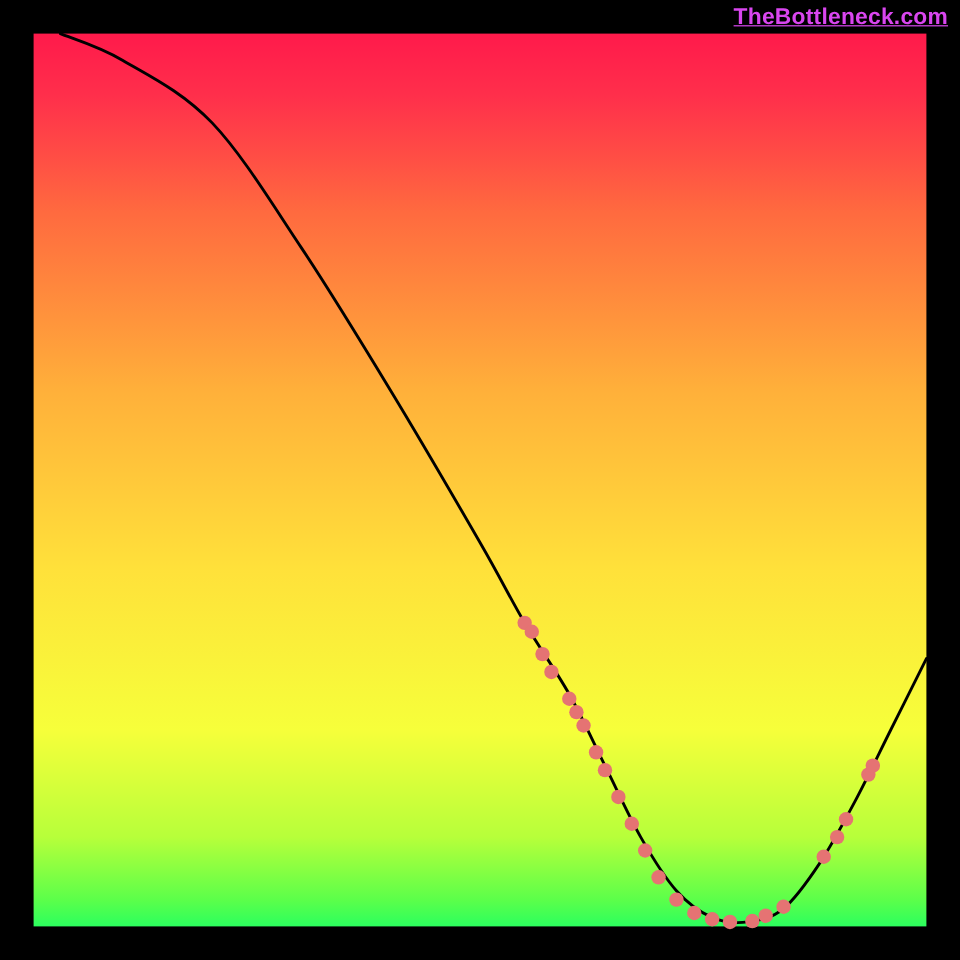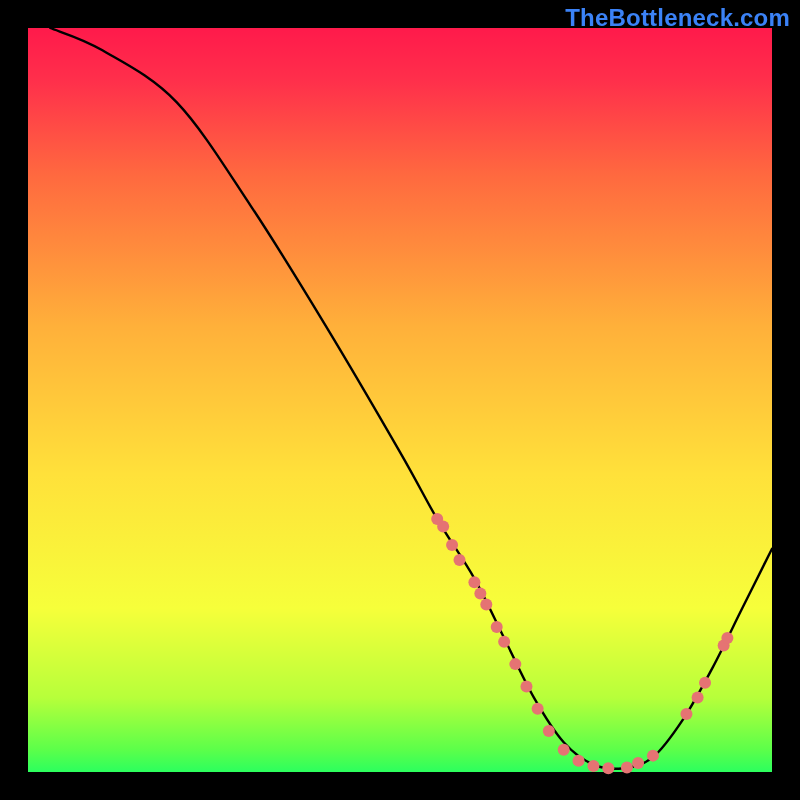--- a/index.html
+++ b/index.html
@@ -18,25 +18,26 @@
   svg {
     position: absolute;
     left: 0;
     top: 0;
   }
   .watermark {
     position: absolute;
     top: 4px;
     right: 10px;
     font-family: Arial, Helvetica, sans-serif;
-    font-size: 24px;
-    color: #3b82f6;
+    font-size: 19px;
+    color: #d946ef;
     font-weight: 600;
     letter-spacing: 0.2px;
     user-select: none;
+    text-decoration: underline;
   }
 </style>
 </head>
 <body>
 
 <div class="stage">
 
   <svg viewBox="0 0 800 800" width="800" height="800">
     <defs>
       <linearGradient id="heat" x1="0" y1="0" x2="0" y2="1">

